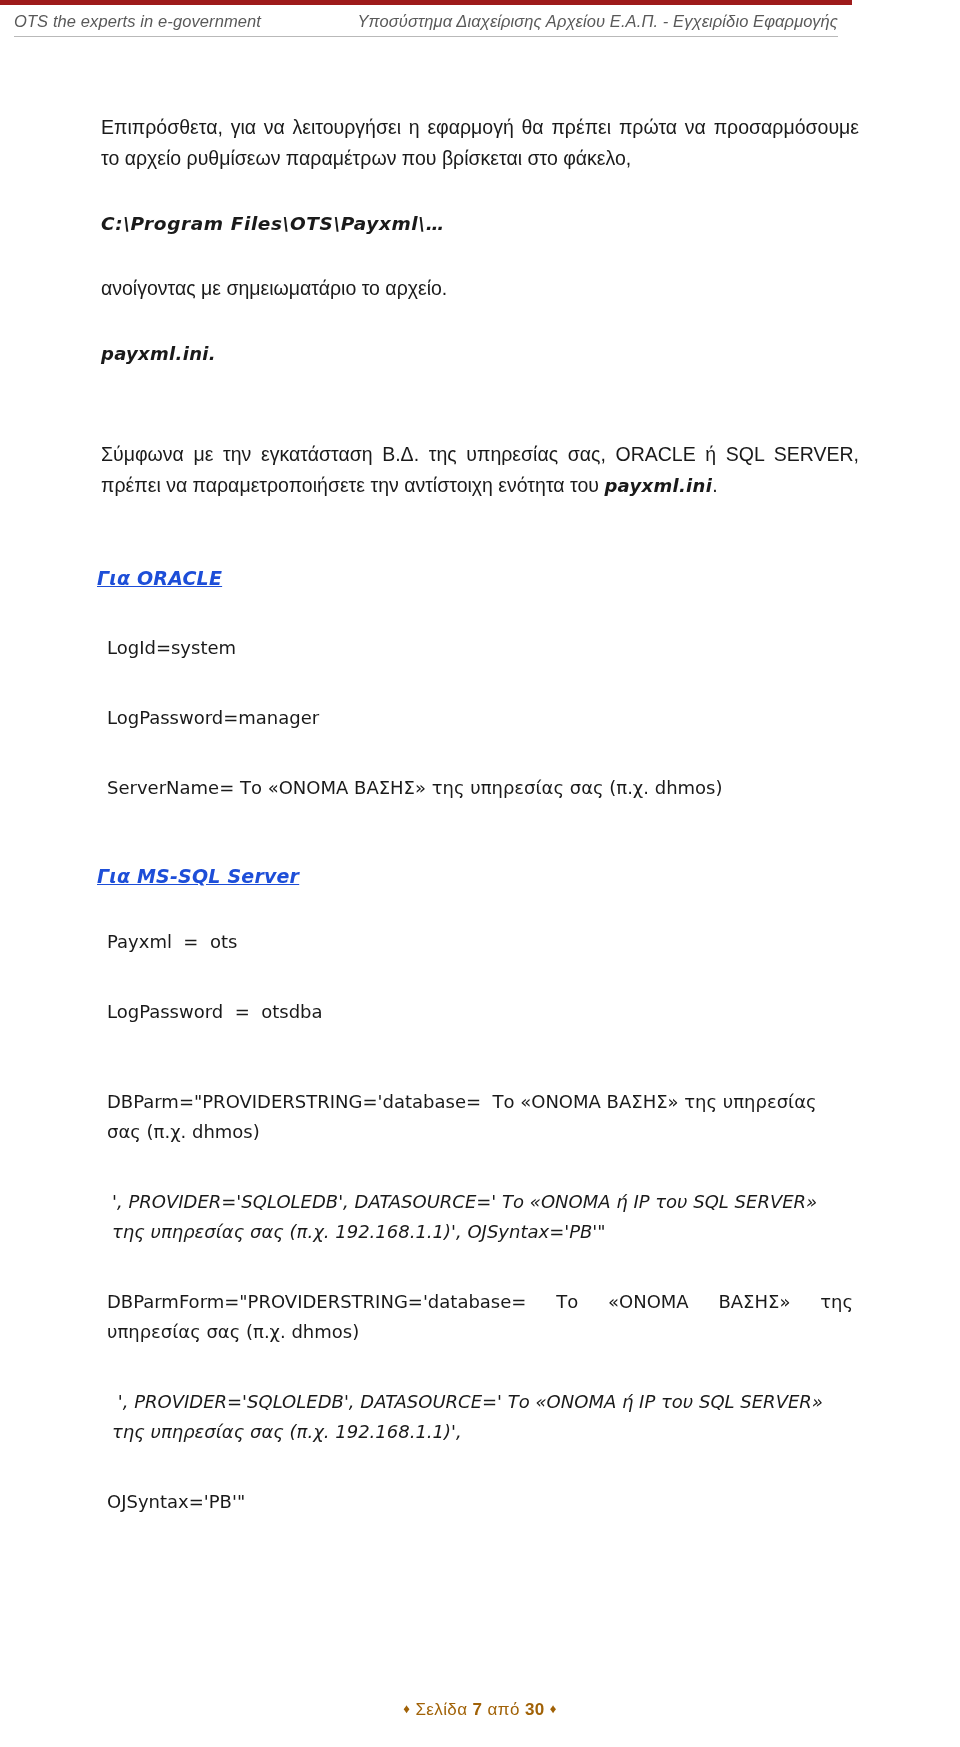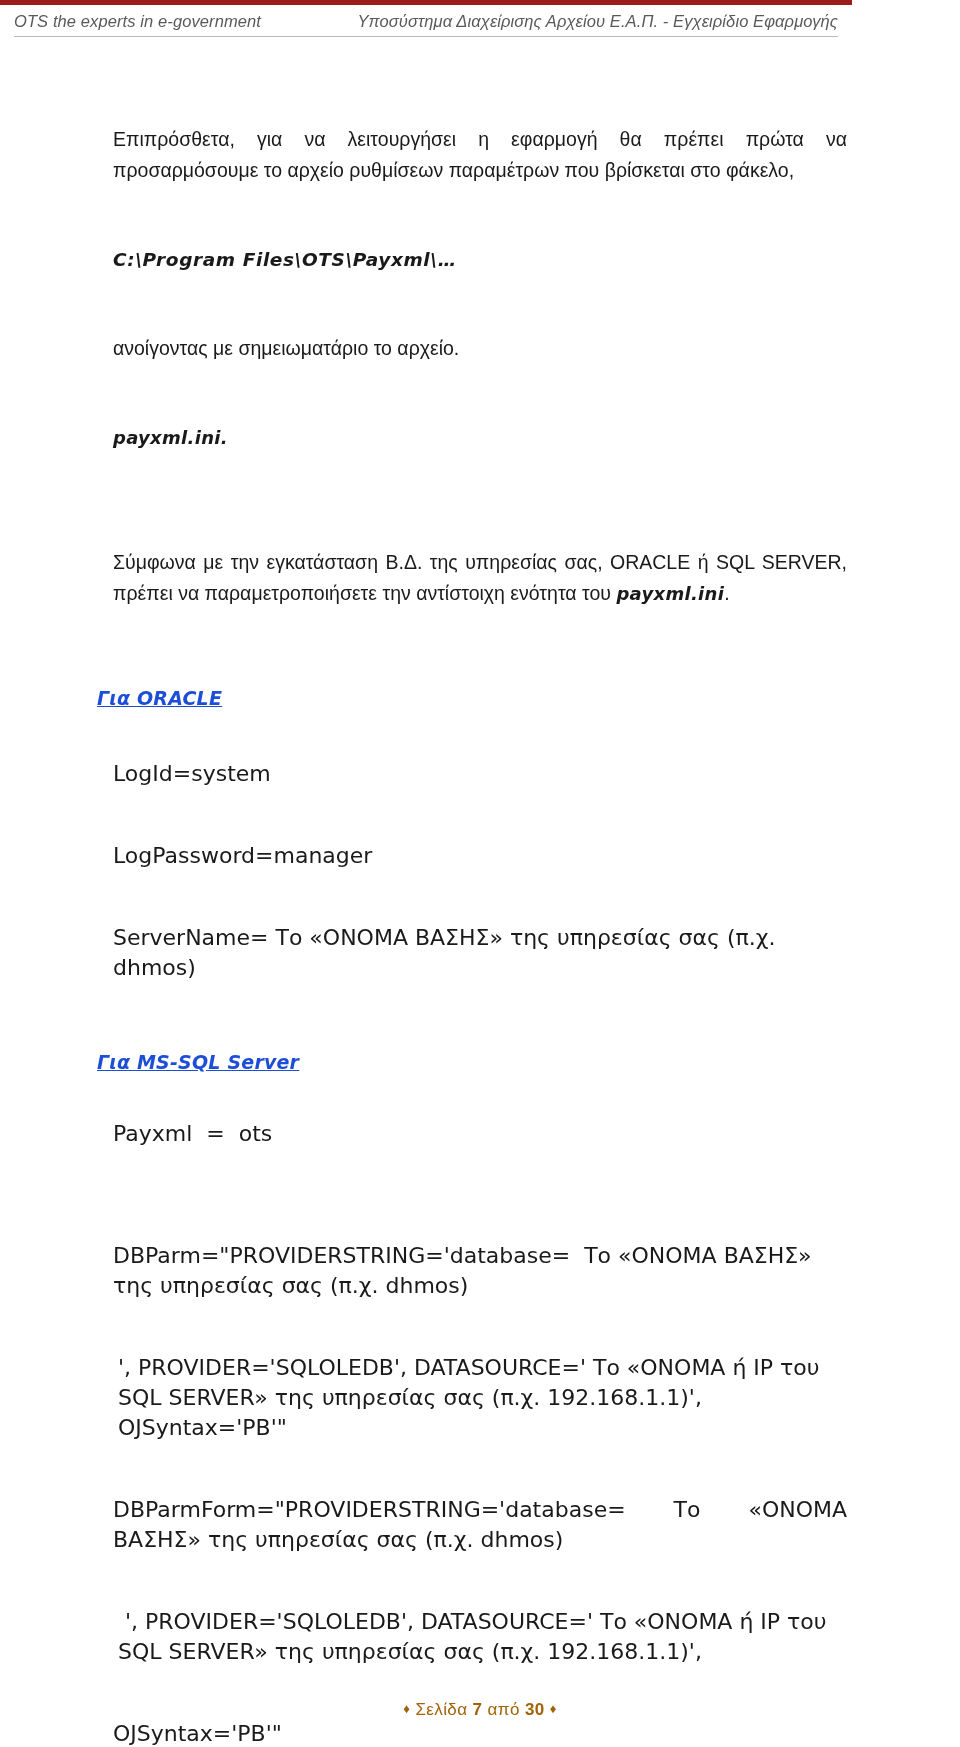--- a/index.html
+++ b/index.html
@@ -50,21 +50,21 @@
 
   
   .content {
     position: absolute;
     top: 108px;
     left: 97px;
     width: 766px;
   }
 
   p.para {
-    margin: 16px;
+    margin: 4px;
     font-size: 19.5px;
     line-height: 31px;
     text-align: justify;
     text-justify: inter-word;
     color: #1a1a1a;
   }
   p.para.flow { text-align: justify; }
   p.para.left { text-align: left; }
 
   .sp-20 { height: 20px; }
@@ -95,34 +95,34 @@
     font-weight: bold;
     font-style: italic;
     font-size: 19px;
     letter-spacing: .2px;
     text-decoration: underline;
     display: inline-block;
     color: #1d4ed8;
   }
 
   .cfg {
-    margin: 16px;
-    font-family: "DejaVu Sans", sans-serif;
-    font-size: 22px;
+    margin: 10px;
+    font-family: "DejaVu Sans", sans-serif;
+    font-size: 18px;
     line-height: 30px;
     color: #1a1a1a;
     white-space: pre-wrap;
     text-align: left;
   }
   .cfg.justify {
     white-space: normal;
     text-align: justify;
     text-justify: inter-word;
   }
-  .cfg.indent { padding-left: 5px; }
+  .cfg.indent { padding-left: 5px; font-style: italic; }
 
   
   .page-footer {
     position: absolute;
     left: 0;
     top: 1700px;
     width: 960px;
     text-align: center;
     font-size: 17px;
     color: #a16207;
@@ -184,20 +184,21 @@
   <div class="sp-52"></div>
 
   <h3 class="section-title">Για MS-SQL Server</h3>
 
   <div class="sp-30"></div>
 
   <p class="cfg">Payxml  =  ots</p>
 
   <div class="sp-20"></div>
 
+  <p class="cfg">LogPassword  =  otsdba</p>
 
   <div class="sp-20"></div>
 
 
   <div class="sp-20"></div>
 
   <p class="cfg">DBParm="PROVIDERSTRING='database=  Το «ΟΝΟΜΑ ΒΑΣΗΣ» της υπηρεσίας σας (π.χ. dhmos)</p>
 
   <div class="sp-20"></div>
 

